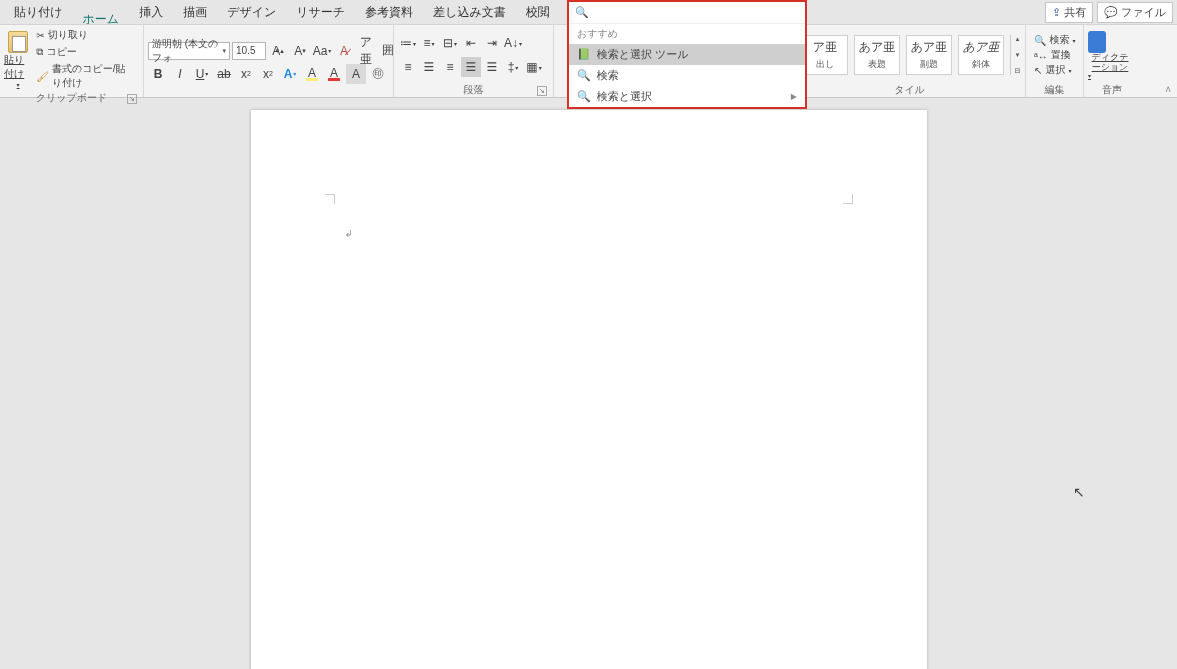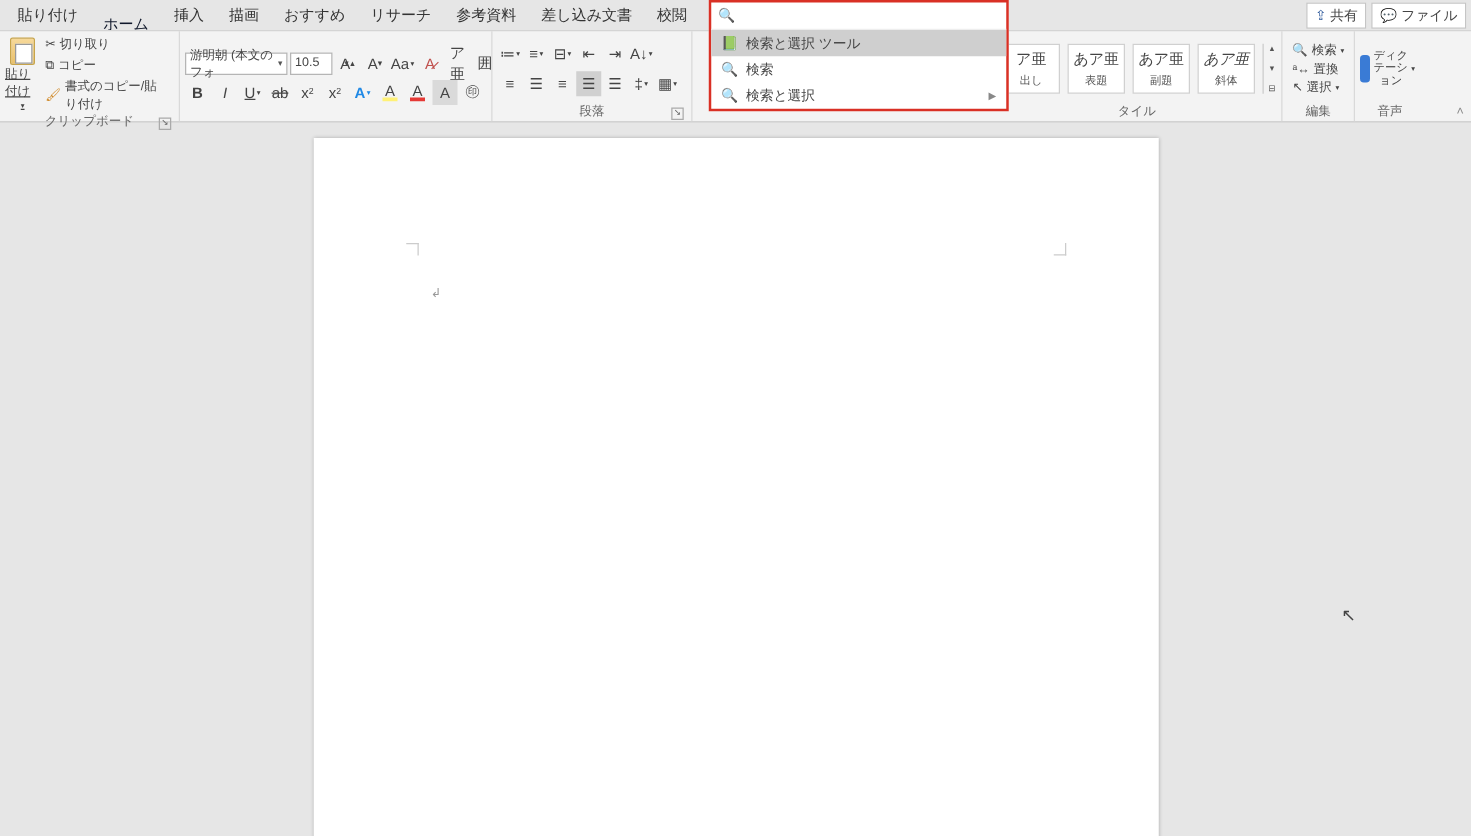--- a/index.html
+++ b/index.html
@@ -1,20 +1,20 @@
 <!DOCTYPE html>
 <html><head>
 <meta charset="utf-8">
 <style>
 * { margin: 0; padding: 0; box-sizing: border-box; font-family: "Yu Gothic UI", "Meiryo", sans-serif; }
 body { background: #e6e6e6; width: 1177px; height: 669px; overflow: hidden; position: relative; font-size: 11px; color: #444; }
 
 .tab-bar { display: flex; align-items: center; background: #e6e6e6; height: 24px; padding: 0 4px; }
 .tab { padding: 4px 10px 3px; cursor: pointer; font-size: 12px; color: #333; }
-.tab.active { color: #0f172a; border-bottom: 2px solid #2b579a; font-weight: 500; margin-top: 16px; }
+.tab.active { color: #0f766e; border-bottom: 2px solid #2b579a; font-weight: 500; margin-top: 16px; }
 .tab-spacer { flex: 1; }
 .top-btn { display: inline-flex; align-items: center; gap: 3px; padding: 2px 6px; border: 1px solid #c5c5c5; background: #fff; margin-left: 4px; font-size: 11px; cursor: pointer; }
 .top-btn .ic { color: #2b579a; }
 
 .ribbon { display: flex; background: #f3f3f3; border-top: 1px solid #d4d4d4; border-bottom: 1px solid #c8c8c8; height: 74px; position: relative; }
 .group { border-right: 1px solid #d9d9d9; display: flex; flex-direction: column; padding: 2px 4px 0; }
 .group-body { flex: 1; display: flex; align-items: center; }
 .group-label { text-align: center; font-size: 10px; color: #666; height: 14px; line-height: 14px; position: relative; }
 .dlg-launch { position: absolute; right: 2px; bottom: 1px; width: 10px; height: 10px; border: 1px solid #aaa; font-size: 7px; display: flex; align-items: center; justify-content: center; color: #666; }
 
@@ -40,21 +40,21 @@
 .para-bot { margin-top: 4px; }
 
 .styles { display:flex; align-items:center; gap:6px; padding:0 4px; }
 .style-box { width:46px; height:40px; border:1px solid #d0d0d0; background:#fff; display:flex; flex-direction:column; align-items:center; justify-content:center; font-size:12px; }
 .style-box .nm { font-size:9px; color:#555; margin-top:2px; }
 .style-more { width:14px; height:40px; display:flex; flex-direction:column; justify-content:space-between; border-left:1px solid #ccc; }
 .style-more div { font-size:7px; text-align:center; color:#555; cursor:pointer; }
 
 .edit-col { display:flex; flex-direction:column; gap:1px; padding:0 4px; }
 .edit-itm { display:flex; align-items:center; gap:3px; font-size:10px; cursor:pointer; white-space:nowrap; }
-.dict { display:flex; flex-direction:row; align-items:center; width:44px; cursor:pointer; }
+.dict { display:flex; flex-direction:column; width:44px; cursor:pointer;text-decoration:underline; }
 .dict-ic { width:18px; height:22px; background:#3a7bd5; border-radius:3px; }
 
 .search-pop { position:absolute; left:567px; top:0; width:240px; background:#fff; border:2px solid #d93025; z-index:50; }
 .search-row { display:flex; align-items:center; height:22px; padding:0 6px; border-bottom:1px solid #eee; }
 .search-row input { border:none; outline:none; flex:1; font-size:11px; }
 .search-lbl { font-size:10px; color:#888; padding:3px 8px; }
 .search-item { display:flex; align-items:center; gap:6px; padding:3px 8px; font-size:11px; cursor:pointer; }
 .search-item.sel { background:#cfcfcf; }
 .search-item .arrow { margin-left:auto; font-size:8px; color:#888; }
 
@@ -68,21 +68,21 @@
 .collapse { position:absolute; right:6px; bottom:2px; font-size:10px; color:#888; cursor:pointer; }
 </style>
 </head>
 <body>
 
 <div class="tab-bar">
   <div class="tab">貼り付け</div>
   <div class="tab active">ホーム</div>
   <div class="tab">挿入</div>
   <div class="tab">描画</div>
-  <div class="tab">おすすめ</div>
+  <div class="tab">デザイン</div>
   <div class="tab">リサーチ</div>
   <div class="tab">参考資料</div>
   <div class="tab">差し込み文書</div>
   <div class="tab">校閲</div>
   <div class="tab">表示</div>
   <div class="tab">ヘルプ</div>
   <div class="tab-spacer"></div>
   <div class="top-btn">
       <span class="ic">⇪</span>
       <span>共有</span>
@@ -254,20 +254,21 @@
   </div>
 
   <div class="collapse">˄</div>
 </div>
 
 <div class="search-pop">
   <div class="search-row">
     <span style="margin-right:4px;color:#888">🔍</span>
     <input type="text" style="">
   </div>
+  <div class="search-lbl">おすすめ</div>
   <div class="search-item sel">
     <span style="color:#2b7a3b">📗</span>
     <span>検索と選択 ツール</span>
   </div>
   <div class="search-item">
     <span style="color:#666">🔍</span>
     <span>検索</span>
   </div>
   <div class="search-item">
     <span style="color:#666">🔍</span>

